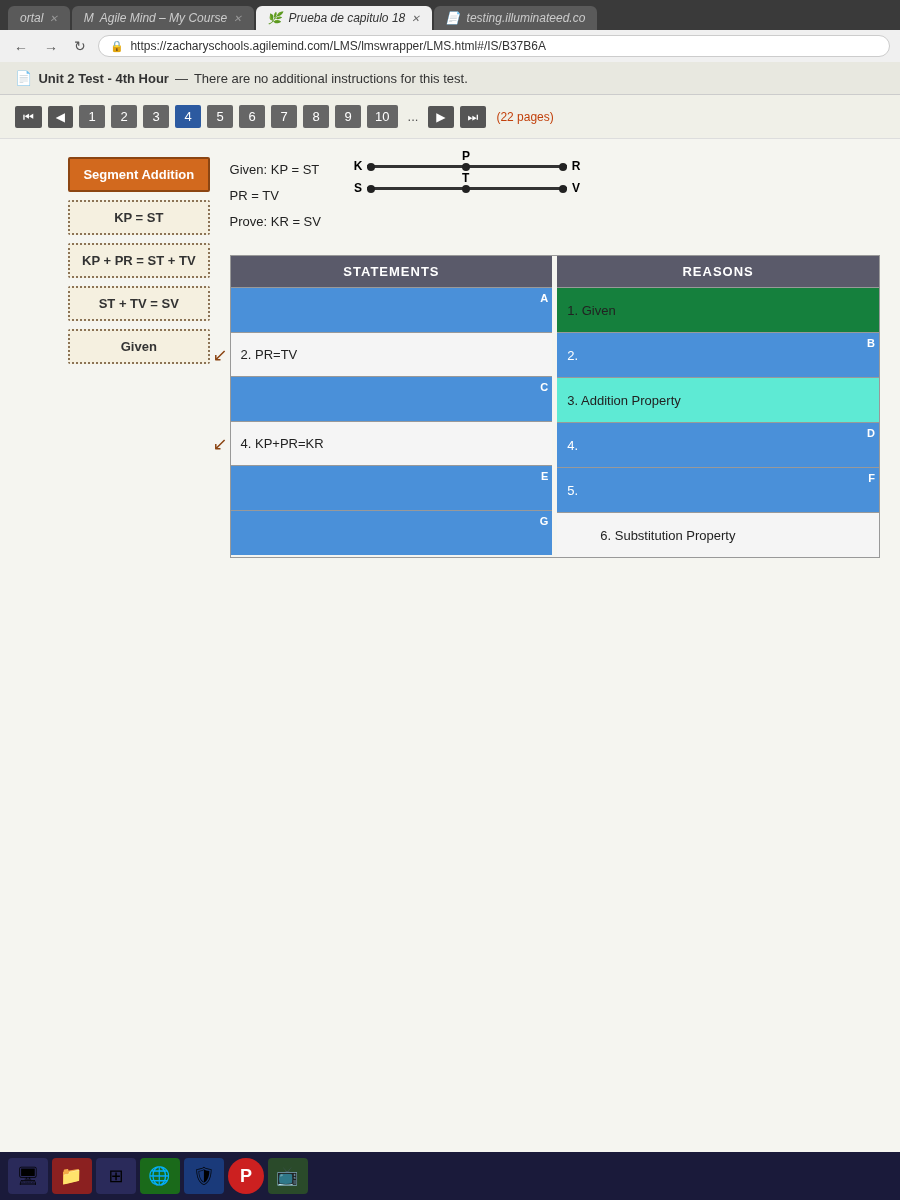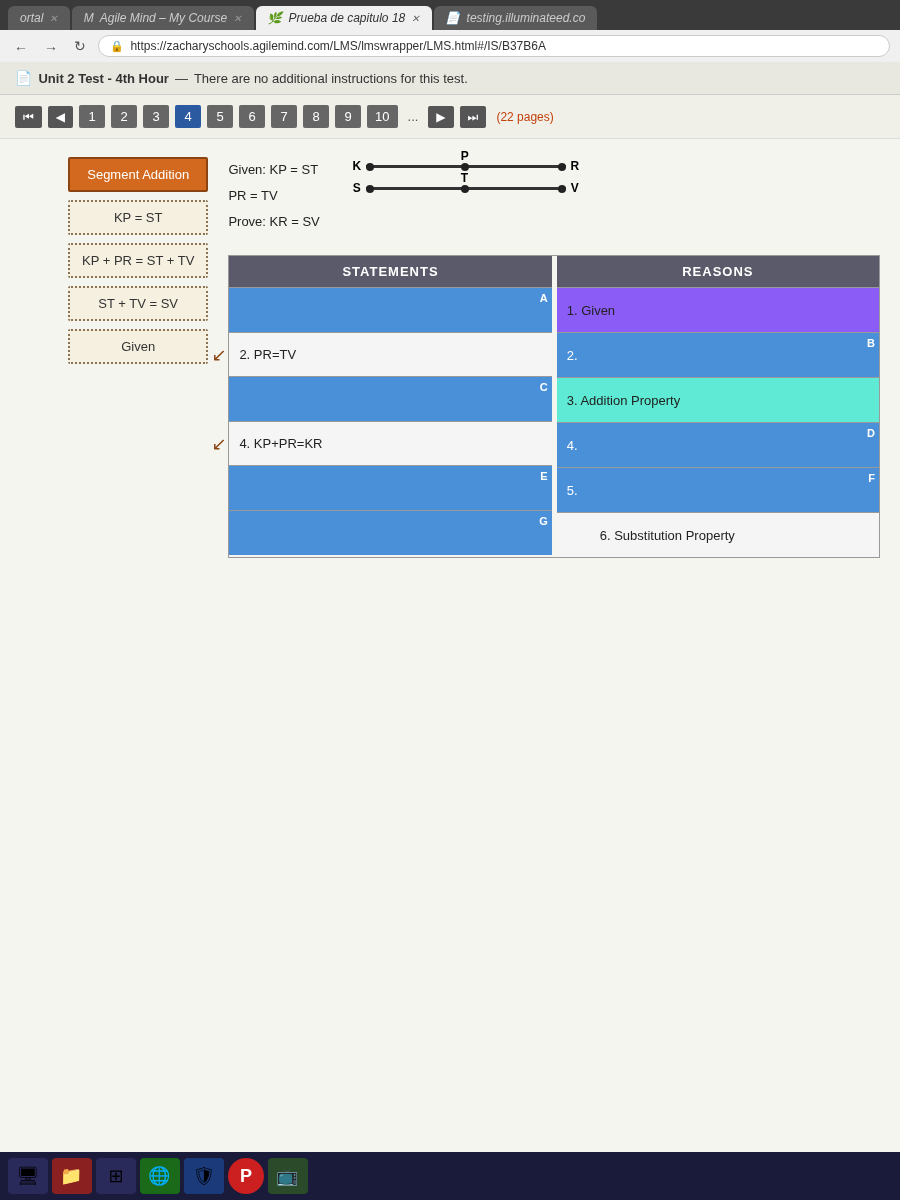--- a/index.html
+++ b/index.html
@@ -157,21 +157,21 @@
       display: flex;
       flex-direction: column;
       gap: 8px;
       min-width: 155px;
     }
     .sidebar-item {
       border: 2px solid #8B7355;
       padding: 8px 12px;
       text-align: center;
       font-size: 13px;
-      font-weight: normal;
+      font-weight: bold;
       cursor: grab;
       border-radius: 2px;
       margin-left: 48px;
     }
     .sidebar-item.orange {
       background: #D2691E;
       color: white;
       border-color: #8B4513;
     }
     .sidebar-item.cream {
@@ -459,21 +459,21 @@
               </div>
 
             </div>
           </div>
 
           <div class="proof-col">
             <div class="proof-col-header">REASONS</div>
             <div class="proof-rows">
 
               <div class="proof-row">
-                <div class="proof-cell" style="background:#8b5cf6; min-height:44px;">
+                <div class="proof-cell" style="background:#15803d; min-height:44px;">
                   <span>1. Given</span>
                 </div>
               </div>
 
               <div class="proof-row">
                 <div class="proof-cell blue-fill" style="min-height:44px; position:relative;">
                   <span style="font-size:13px; color:white;">2.</span>
                   <span class="drop-label-blue">B</span>
                 </div>
               </div>

